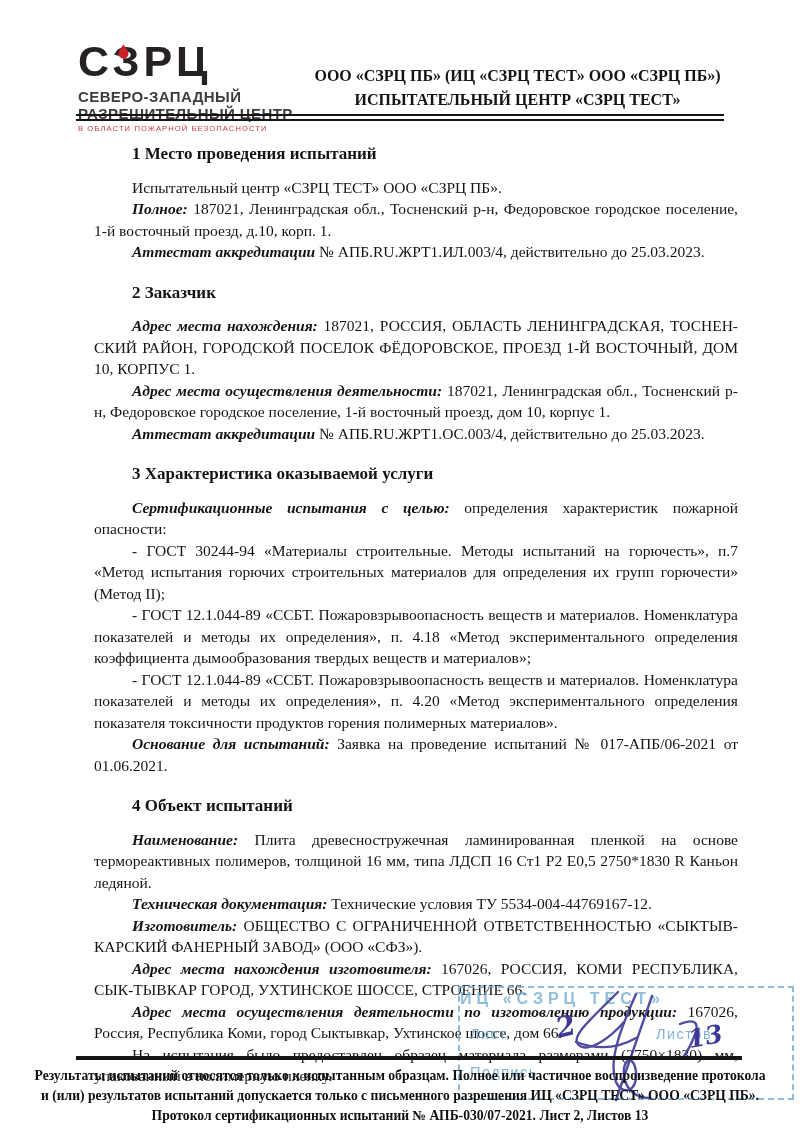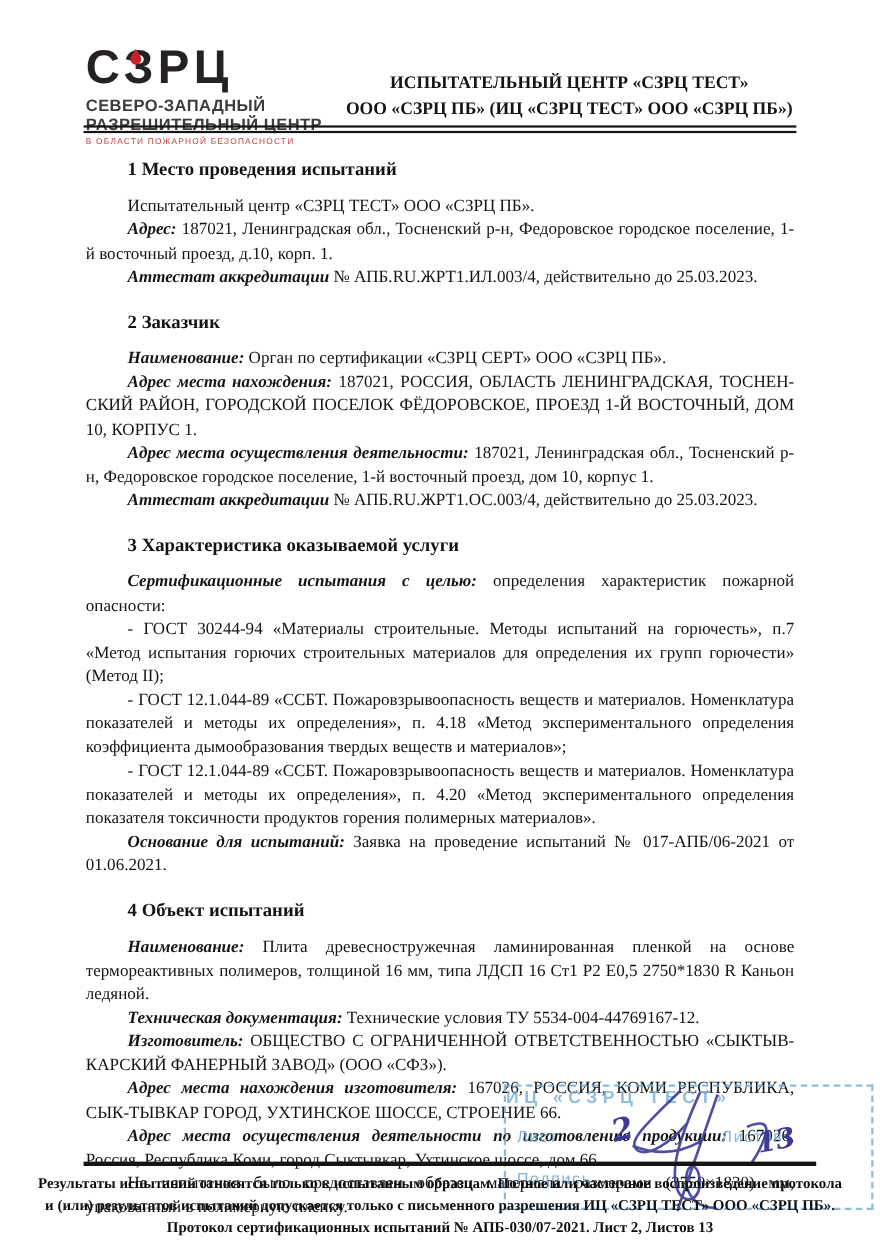--- a/index.html
+++ b/index.html
@@ -21,21 +21,21 @@
   .logo-tagline  { margin-top:2px; font-size:7.6px; font-weight:normal; letter-spacing:1.1px; }
   .header-title  { flex:1; padding-top:24px; text-align:center; font-weight:bold; font-size:16px; line-height:1.5; }
   
   .top-rule {
     position:absolute; top:114px; left:76px; width:648px; height:7px;
     border-top:2.5px solid #151515; border-bottom:2px solid #151515;
   }
   .footer-rule { position:absolute; top:1056px; left:76px; width:666px; height:4px; background:#151515; z-index:6; }
   
   .content {
-    position:absolute; top:124px; left:78px; width:644px;
+    position:absolute; top:124px; left:94px; width:644px;
     font-size:15.5px; line-height:21.5px; text-align:justify;
   }
   .section-heading { font-size:17px; font-weight:bold; text-align:left; margin:19px 0 12px 38px; }
   .content p { text-indent:38px; }
   .lead { font-weight:bold; font-style:italic; }
   
   .footer {
     position:absolute; top:1066px; left:34px; width:732px; z-index:6;
     text-align:center; font-weight:bold; font-size:13.6px; line-height:1.48; color:#101010;
   }
@@ -66,39 +66,38 @@
   <div class="header">
     <div class="logo-block">
       <span class="logo-acronym">СЗРЦ</span>
       <svg class="flame" width="11" height="15" viewBox="0 0 11 15">
         <path d="M5.5 0 C6.5 3 10.5 6.5 10.5 9.8 A5 5 0 0 1 0.5 9.8 C0.5 6.5 4.5 3 5.5 0 Z" fill="#cc2027"></path>
       </svg>
       <div class="logo-subtitle">СЕВЕРО-ЗАПАДНЫЙ РАЗРЕШИТЕЛЬНЫЙ ЦЕНТР</div>
       <div class="logo-tagline" style="color:#c43b3f">В ОБЛАСТИ ПОЖАРНОЙ БЕЗОПАСНОСТИ</div>
     </div>
     <div class="header-title">
+      <div>ООО «СЗРЦ ПБ» (ИЦ «СЗРЦ ТЕСТ» ООО «СЗРЦ ПБ»)</div>
       <div>ИСПЫТАТЕЛЬНЫЙ ЦЕНТР «СЗРЦ ТЕСТ»</div>
-      <div>ООО «СЗРЦ ПБ» (ИЦ «СЗРЦ ТЕСТ» ООО «СЗРЦ ПБ»)</div>
     </div>
   </div>
 
   <div class="top-rule"></div>
 
   <div class="content">
 
     <div>
       <div class="section-heading">1 Место проведения испытаний</div>
       <p><span class="lead"></span><span>Испытательный центр «СЗРЦ ТЕСТ» ООО «СЗРЦ ПБ».</span></p>
-      <p><span class="lead">Адрес:</span><span> 187021, Ленинградская обл., Тосненский р-н, Федоровское городское поселение, 1-й восточный проезд, д.10, корп. 1.</span></p>
+      <p><span class="lead">Полное:</span><span> 187021, Ленинградская обл., Тосненский р-н, Федоровское городское поселение, 1-й восточный проезд, д.10, корп. 1.</span></p>
       <p><span class="lead">Аттестат аккредитации</span><span> № АПБ.RU.ЖРТ1.ИЛ.003/4, действительно до 25.03.2023.</span></p>
     </div>
 
     <div>
       <div class="section-heading">2 Заказчик</div>
-      <p><span class="lead">Наименование:</span><span> Орган по сертификации «СЗРЦ СЕРТ» ООО «СЗРЦ ПБ».</span></p>
       <p><span class="lead">Адрес места нахождения:</span><span> 187021, РОССИЯ, ОБЛАСТЬ ЛЕНИНГРАДСКАЯ, ТОСНЕН-СКИЙ РАЙОН, ГОРОДСКОЙ ПОСЕЛОК ФЁДОРОВСКОЕ, ПРОЕЗД 1-Й ВОСТОЧНЫЙ, ДОМ 10, КОРПУС 1.</span></p>
       <p><span class="lead">Адрес места осуществления деятельности:</span><span> 187021, Ленинградская обл., Тосненский р-н, Федоровское городское поселение, 1-й восточный проезд, дом 10, корпус 1.</span></p>
       <p><span class="lead">Аттестат аккредитации</span><span> № АПБ.RU.ЖРТ1.ОС.003/4, действительно до 25.03.2023.</span></p>
     </div>
 
     <div>
       <div class="section-heading">3 Характеристика оказываемой услуги</div>
       <p><span class="lead">Сертификационные испытания с целью:</span><span> определения характеристик пожарной опасности:</span></p>
       <p><span>- ГОСТ 30244-94 «Материалы строительные. Методы испытаний на горючесть», п.7 «Метод испытания горючих строительных материалов для определения их групп горючести» (Метод II);</span></p>
       <p><span>- ГОСТ 12.1.044-89 «ССБТ. Пожаровзрывоопасность веществ и материалов. Номенклатура показателей и методы их определения», п. 4.18 «Метод экспериментального определения коэффициента дымообразования твердых веществ и материалов»;</span></p>

